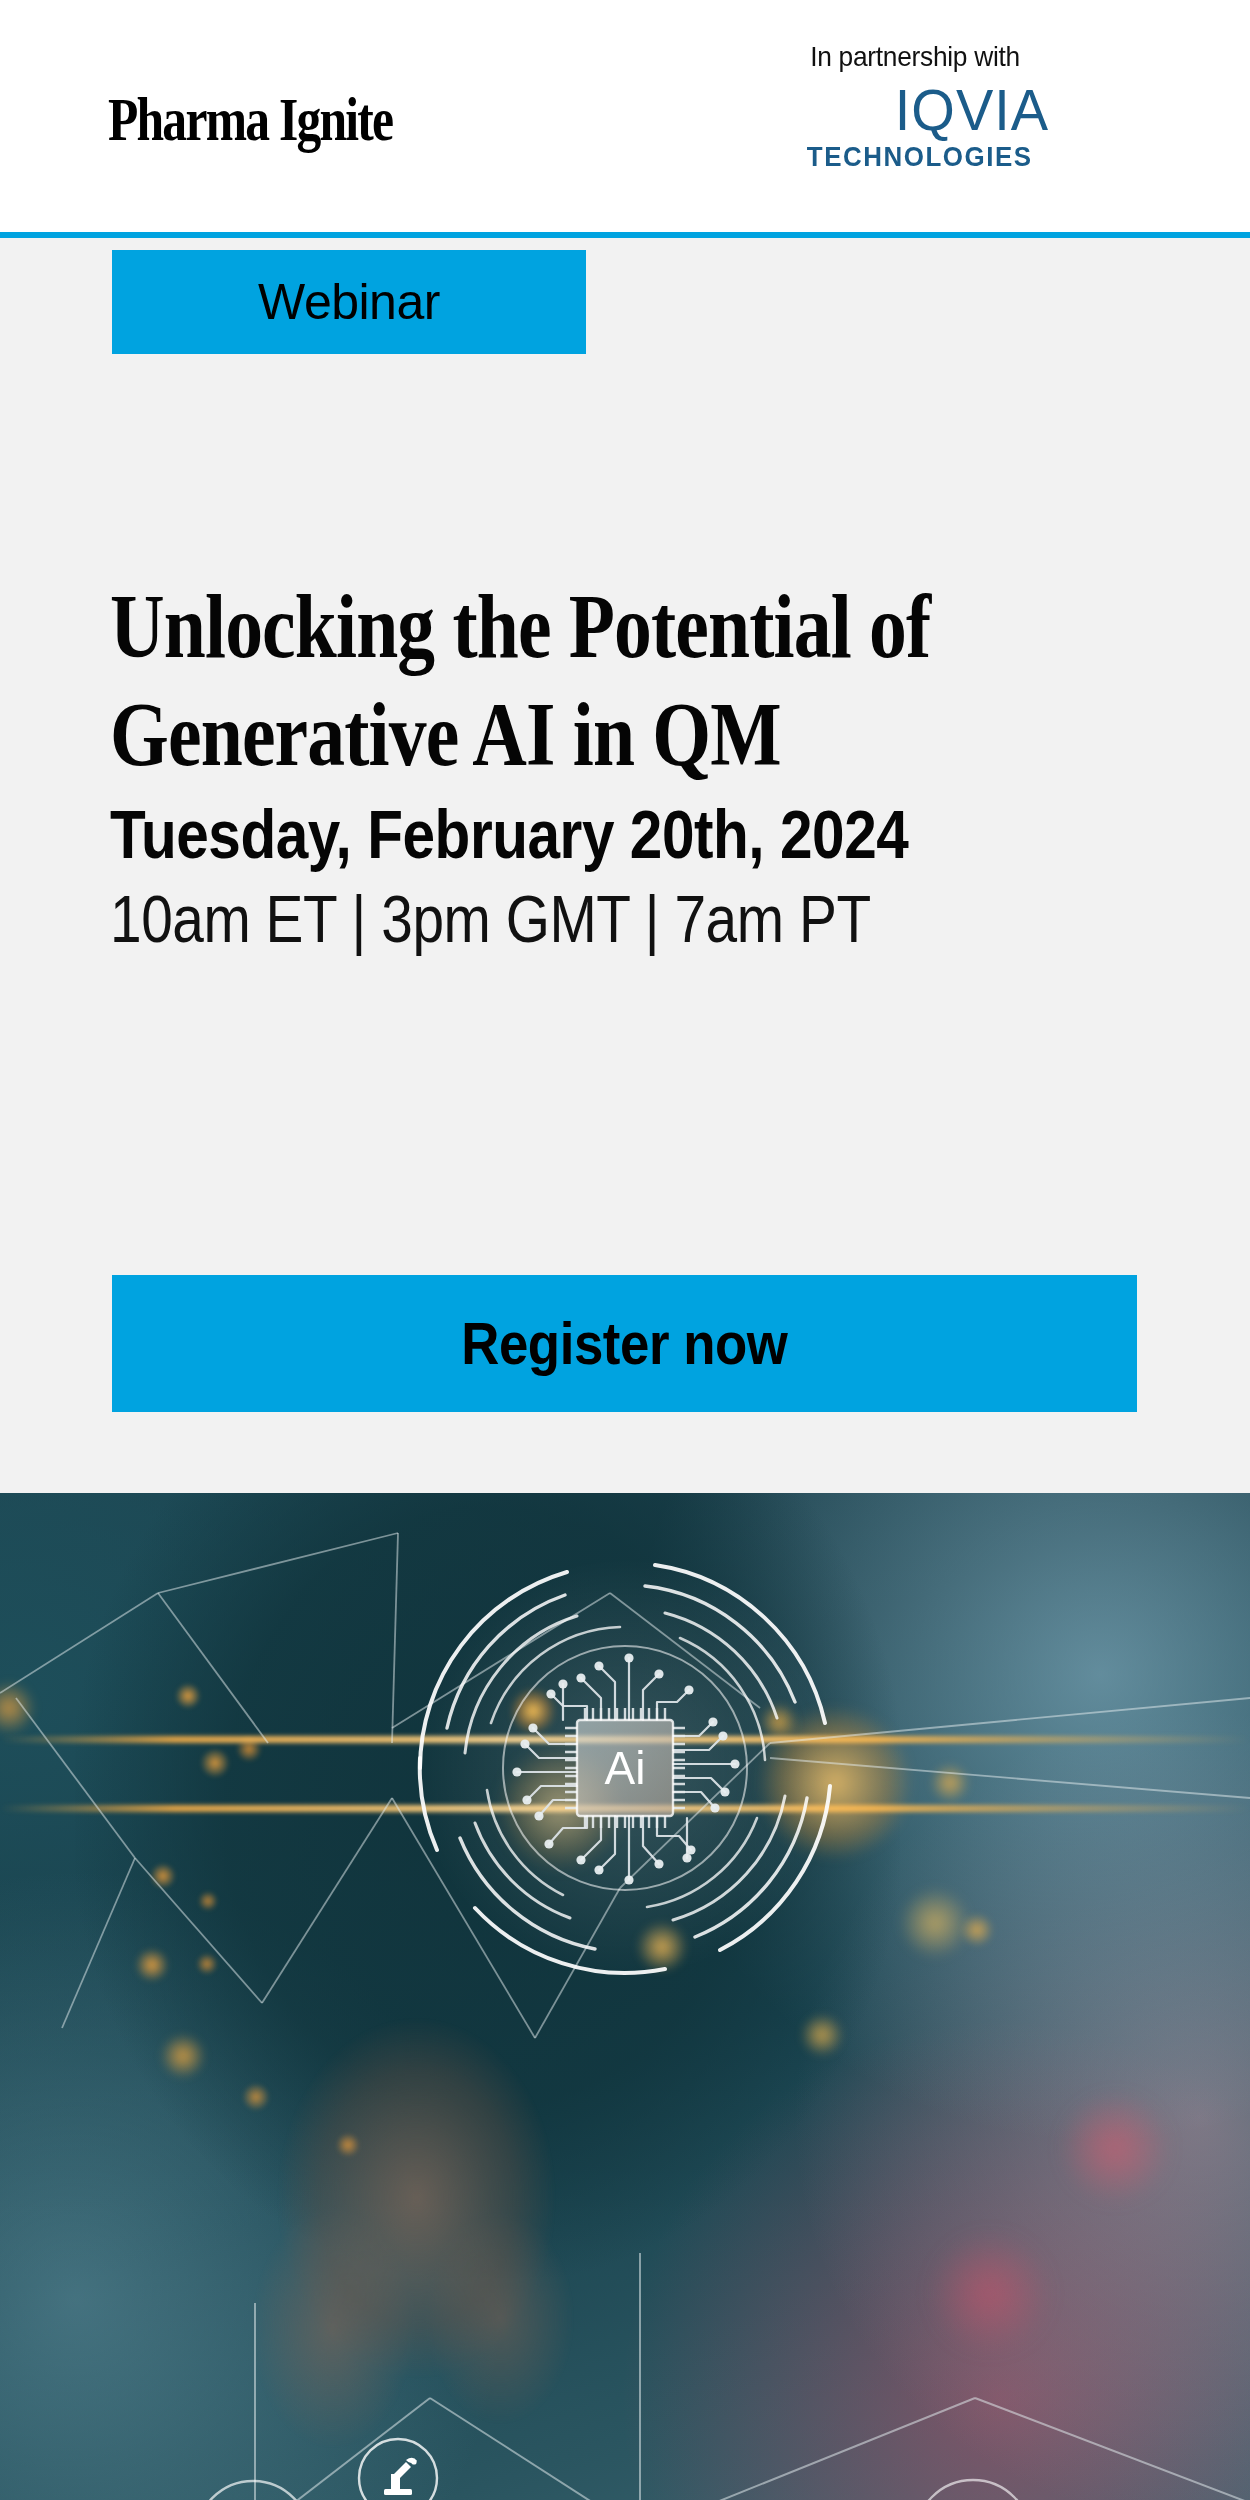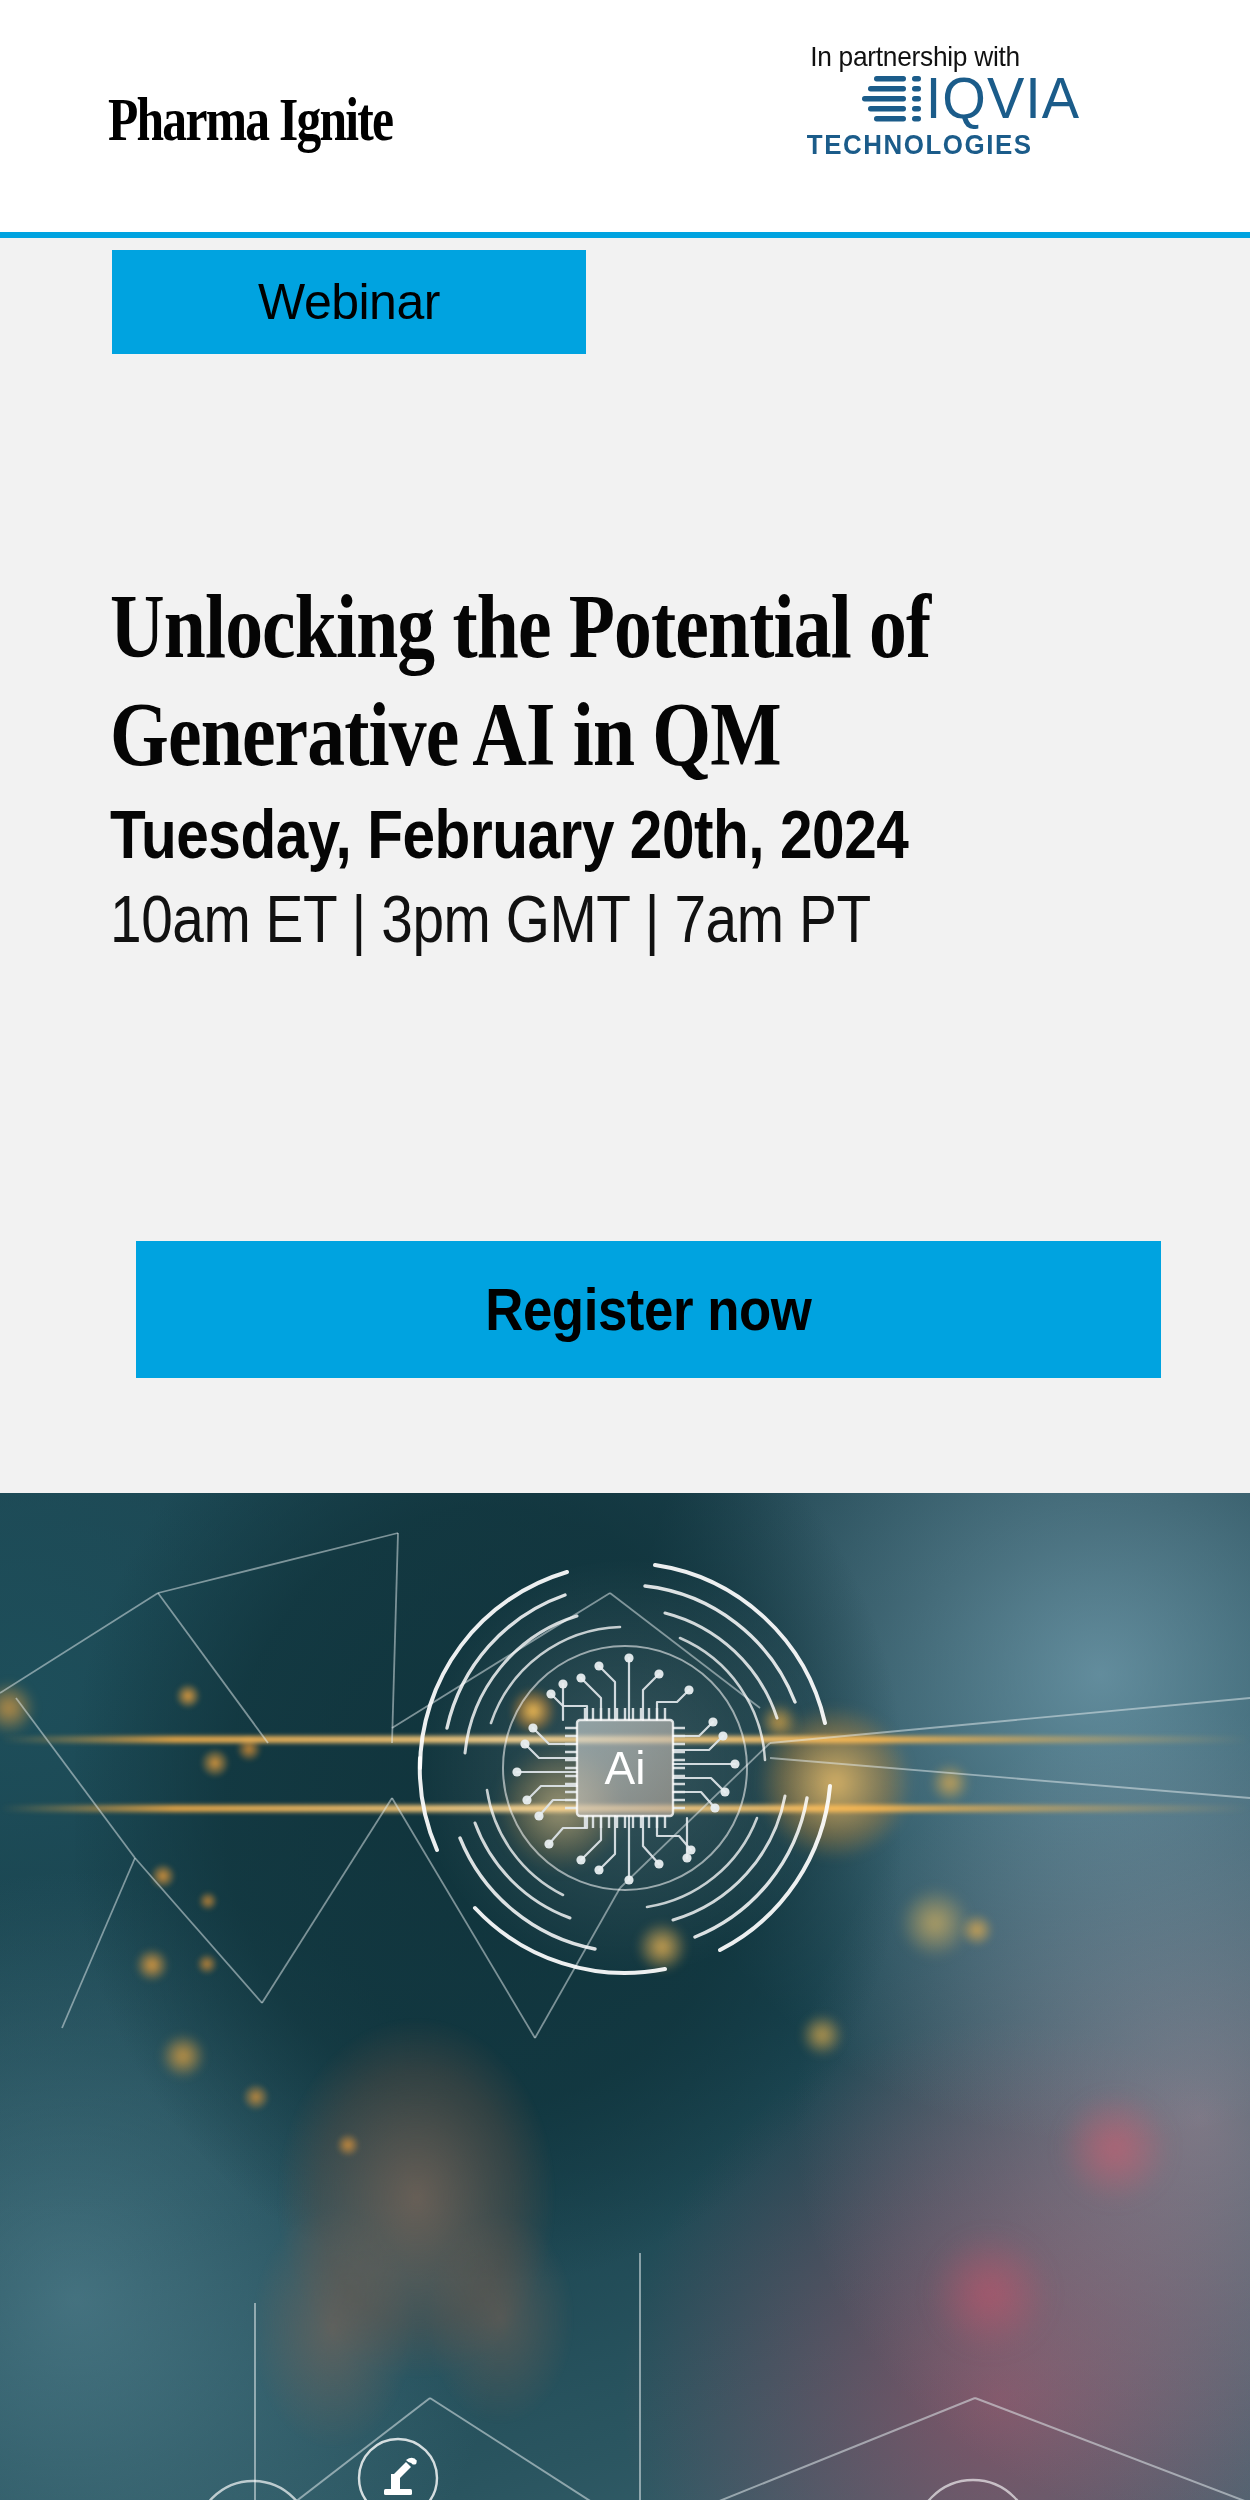--- a/index.html
+++ b/index.html
@@ -49,22 +49,23 @@
     font-size: 28px;
     line-height: 30px;
     color: #111111;
     letter-spacing: -0.3px;
     transform: scaleX(0.94);
   }
   .iqvia-row {
     display: flex;
     align-items: center;
     justify-content: center;
-    margin-top: 0;
+    margin-top: 12px;
     height: 54px;
+    flex-direction: column;
   }
   .iqvia-mark { display:block; }
   .iqvia-word {
     font-family: "Liberation Sans", sans-serif;
     font-weight: 400;
     font-size: 56px;
     line-height: 54px;
     color: #1B5C8A;
     letter-spacing: 1px;
     margin-left: 4px;
@@ -156,31 +157,30 @@
     color: #111111;
     letter-spacing: -0.5px;
     transform: scaleX(0.86);
     transform-origin: left top;
     white-space: nowrap;
   }
 
   .cta-button {
     position: absolute;
     left: 112px;
-    top: 1003px;
+    top: 1037px;
     width: 1025px;
     height: 137px;
     background: #00A3E0;
     border: none;
     display: flex;
     align-items: center;
     justify-content: center;
     cursor: pointer;
     padding: 0;
-    margin-left: 24px;
   }
   .cta-button span {
     font-family: "Liberation Sans", sans-serif;
     font-weight: 700;
     font-size: 60px;
     line-height: 60px;
     color: #000000;
     letter-spacing: -0.5px;
     transform: scaleX(0.88);
   }

